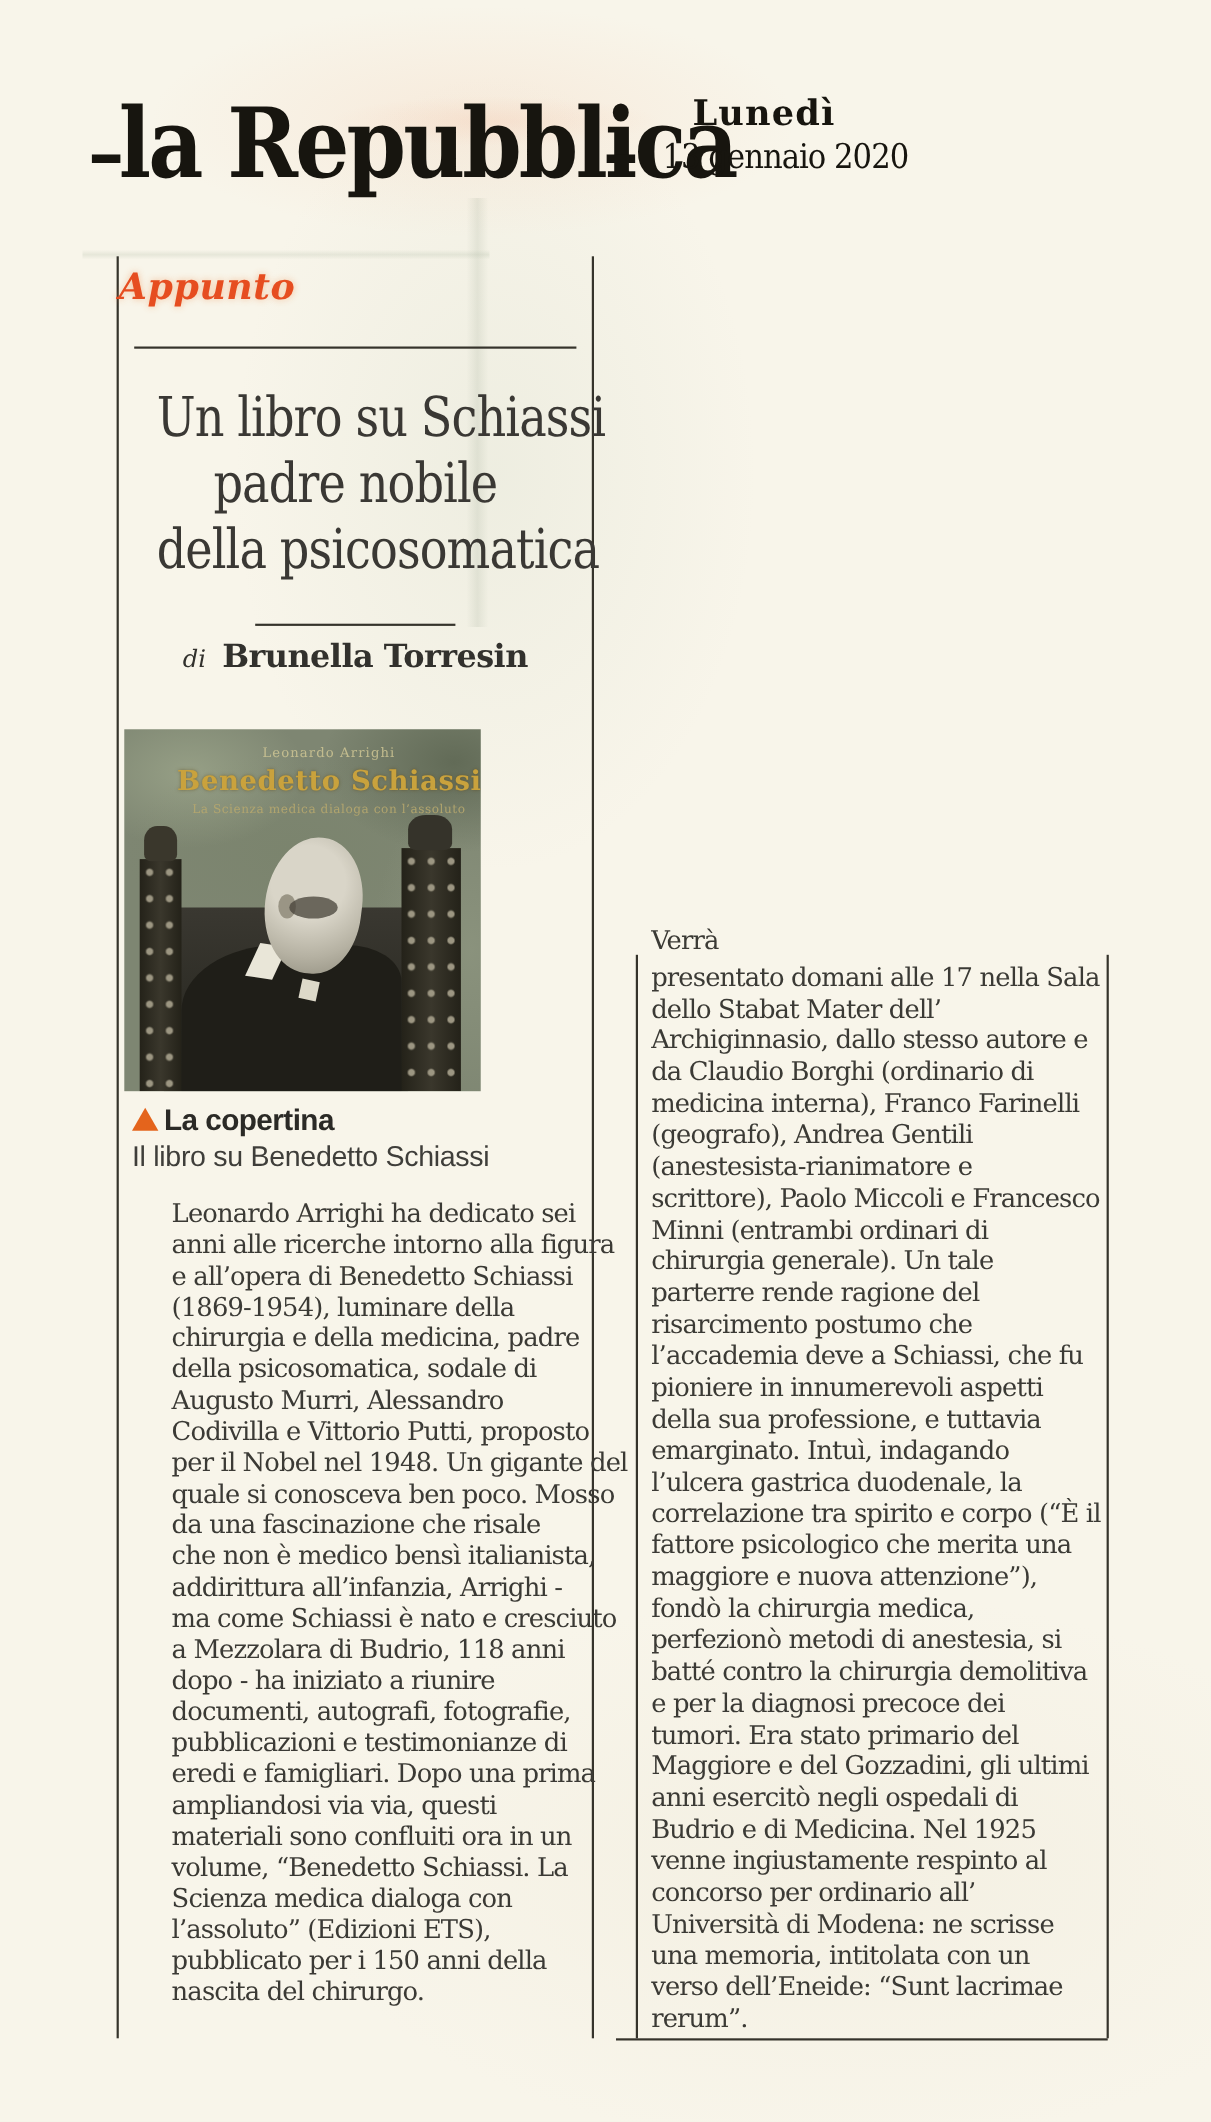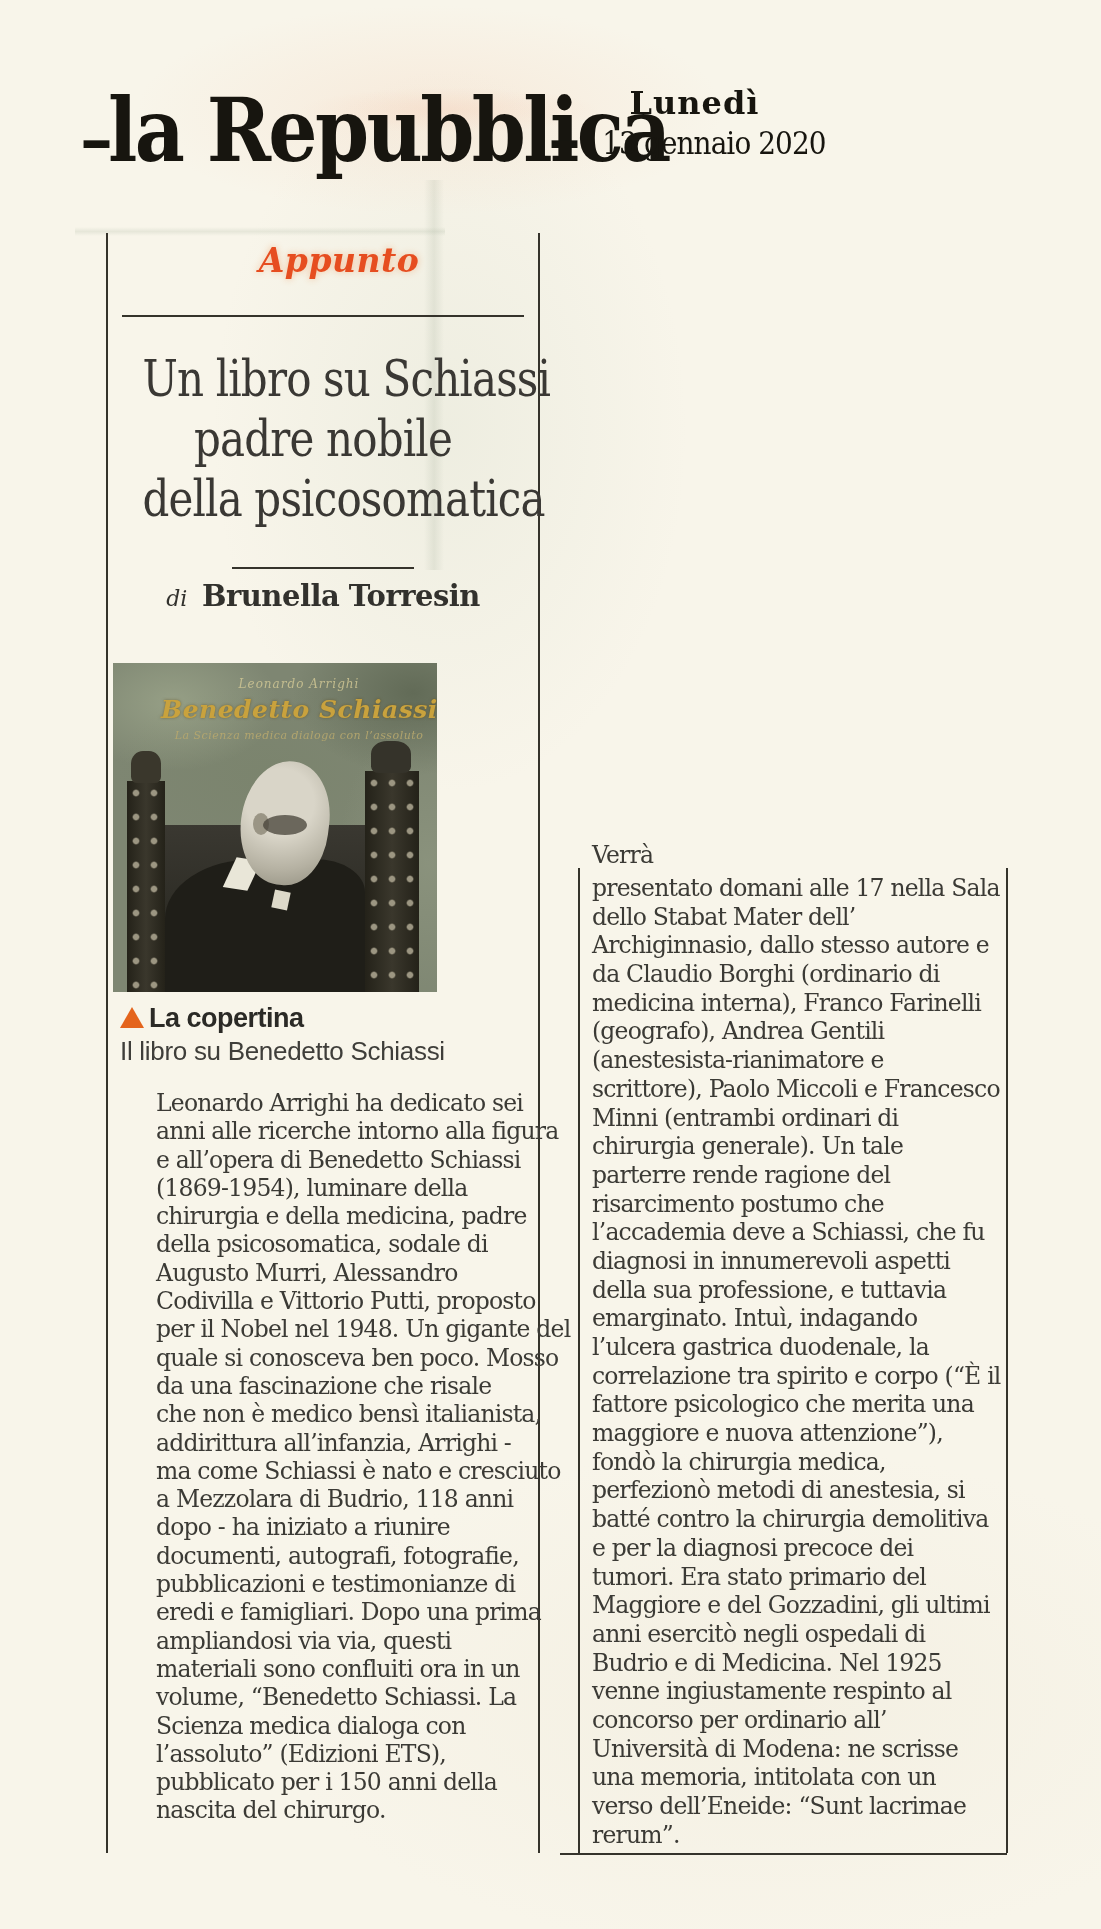--- a/index.html
+++ b/index.html
@@ -24,23 +24,23 @@
   #dateblock{position:absolute; left:592px; top:84px; width:205px; text-align:center; color:#17150f;}
   #weekday{font-size:32px; font-weight:bold; letter-spacing:1px;}
   #datefull{font-size:31px; letter-spacing:-1px; margin-top:3px; transform:scaleX(0.9); transform-origin:center top; white-space:nowrap;}
 
   
   #leftbox{
     position:absolute; left:106px; top:233px; width:430px; height:1620px;
     border-left:2px solid #35332b; border-right:2px solid #35332b;
   }
   #kicker{
-    position:absolute; top:8px; left:0; width:100%; text-align:center;
+    position:absolute; top:8px; left:0; width:100%; 
     font-size:33px; font-style:italic; font-weight:bold; color:#e64d20;
-    text-shadow:0 0 7px rgba(240,130,60,0.45); letter-spacing:0.5px;padding-left:16px;
+    text-shadow:0 0 7px rgba(240,130,60,0.45); letter-spacing:0.5px;
   }
   .hrule{position:absolute; height:2px; background:#35332b;}
   #rule1{top:82px; left:14px; width:402px;}
   #title{
     position:absolute; top:116px; left:0; width:100%; text-align:center;
     font-size:50px; line-height:60px; color:#3a3834; letter-spacing:-1px;
     transform:scaleX(0.84); transform-origin:center top; white-space:nowrap;
   }
   #rule2{top:334px; left:124px; width:182px;}
   #byline{position:absolute; top:346px; left:0; width:100%; text-align:center; color:#32312d; white-space:nowrap;}
@@ -50,21 +50,21 @@
   
   #cover{
     position:absolute; left:5px; top:430px; width:324px; height:329px; overflow:hidden;
     background:
       radial-gradient(140px 90px at 60px 40px, rgba(170,180,150,0.55), transparent 75%),
       radial-gradient(160px 110px at 300px 30px, rgba(70,80,60,0.5), transparent 75%),
       radial-gradient(120px 200px at 315px 200px, rgba(150,158,135,0.5), transparent 75%),
       radial-gradient(200px 120px at 150px 110px, rgba(120,130,105,0.5), transparent 75%),
       #7e8672;
   }
-  .cover-text{position:absolute; left:48px; right:0; text-align:center; white-space:nowrap;font-style:italic;}
+  .cover-text{position:absolute; left:48px; right:0; text-align:center; white-space:nowrap;}
   #cover-author{top:14px; font-size:12px; color:#cfc694; letter-spacing:1px; opacity:0.85;}
   #cover-title{top:32px; font-size:25px; font-weight:bold; color:#c9a23d; text-shadow:0 0 3px rgba(90,70,20,0.6); letter-spacing:0.5px;}
   #cover-subtitle{top:66px; font-size:11px; color:#b7a86e; opacity:0.9; letter-spacing:0.5px;}
   .shape{position:absolute;}
   #chair-panel{left:36px; top:162px; width:222px; height:167px;
     background:linear-gradient(180deg,#3a3831 0%, #2c2b24 60%, #232219 100%);}
   .post{background:
       radial-gradient(circle at 50% 50%, #9c9682 0 2.5px, rgba(0,0,0,0) 4px),
       linear-gradient(90deg,#242219,#3a372c 50%,#242219);
     background-size:18px 24px, 100% 100%;}
@@ -202,21 +202,21 @@
         <div class="tline">da Claudio Borghi (ordinario di</div>
         <div class="tline">medicina interna), Franco Farinelli</div>
         <div class="tline">(geografo), Andrea Gentili</div>
         <div class="tline">(anestesista-rianimatore e</div>
         <div class="tline">scrittore), Paolo Miccoli e Francesco</div>
         <div class="tline">Minni (entrambi ordinari di</div>
         <div class="tline">chirurgia generale). Un tale</div>
         <div class="tline">parterre rende ragione del</div>
         <div class="tline">risarcimento postumo che</div>
         <div class="tline">l’accademia deve a Schiassi, che fu</div>
-        <div class="tline">diagnosi in innumerevoli aspetti</div>
+        <div class="tline">pioniere in innumerevoli aspetti</div>
         <div class="tline">della sua professione, e tuttavia</div>
         <div class="tline">emarginato. Intuì, indagando</div>
         <div class="tline">l’ulcera gastrica duodenale, la</div>
         <div class="tline">correlazione tra spirito e corpo (“È il</div>
         <div class="tline">fattore psicologico che merita una</div>
         <div class="tline">maggiore e nuova attenzione”),</div>
         <div class="tline">fondò la chirurgia medica,</div>
         <div class="tline">perfezionò metodi di anestesia, si</div>
         <div class="tline">batté contro la chirurgia demolitiva</div>
         <div class="tline">e per la diagnosi precoce dei</div>

